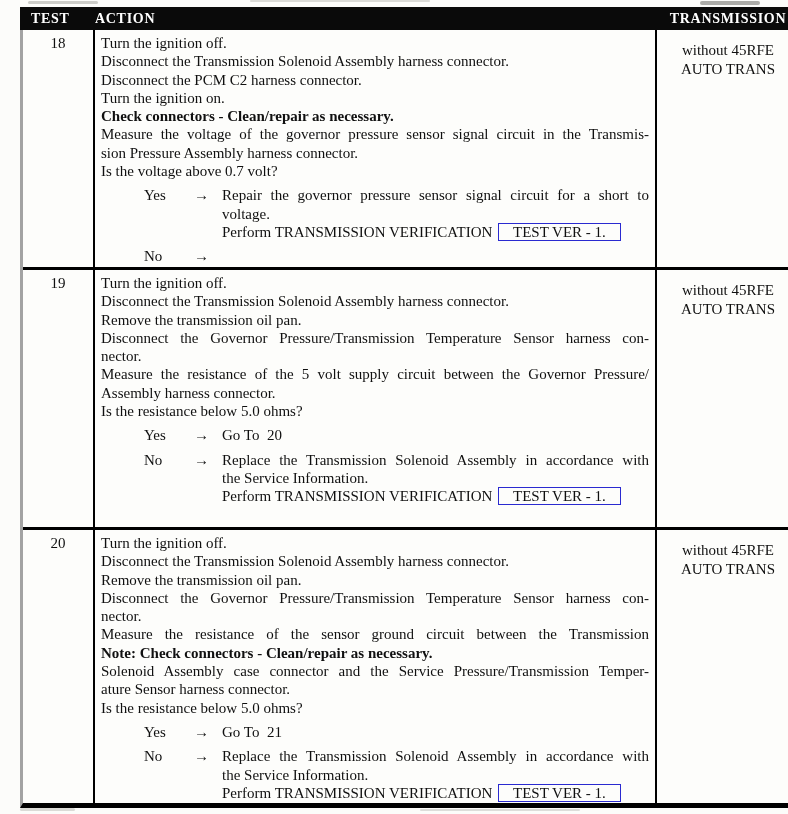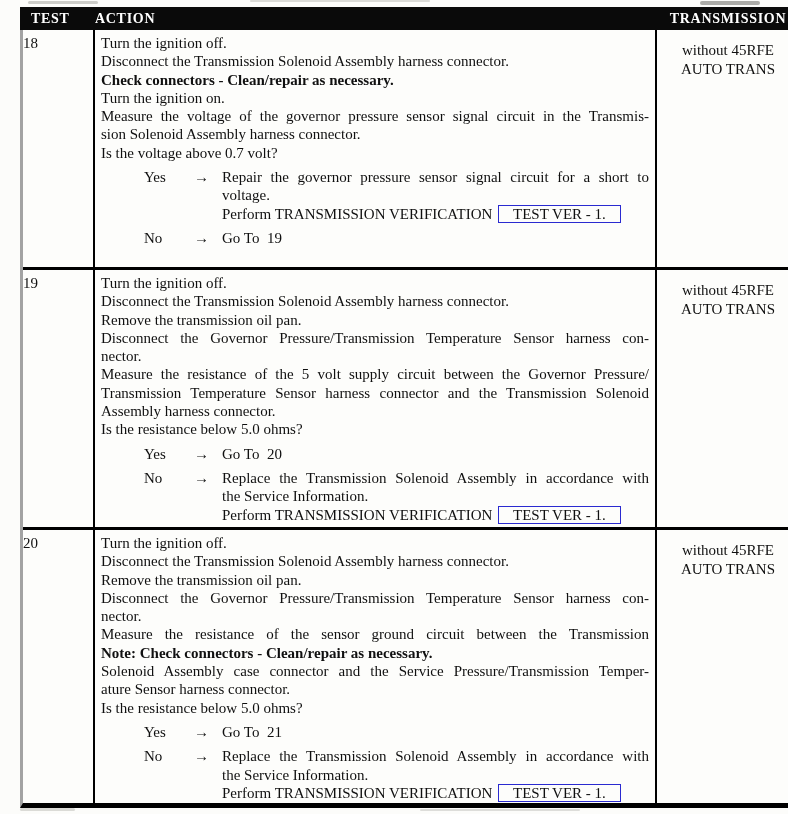--- a/index.html
+++ b/index.html
@@ -34,21 +34,21 @@
   .trow{
     display:grid;grid-template-columns:72px 562px 142px;
     overflow:hidden;background:#fdfdfb;
   }
   .trow + .trow{border-top:3px solid #000;}
   .trow:nth-child(1){height:237px;}
   .trow:nth-child(2){height:257px;}
   .trow:nth-child(3){height:273px;}
 
   .test-cell{
-    border-right:2px solid #000;text-align:left;
+    border-right:2px solid #000;text-align:center;
     padding-top:5px;font-size:15px;
   }
   .action-cell{
     border-right:2px solid #000;
     padding:4px 6px 0 6px;font-size:15px;line-height:18.3px;
   }
   .app-cell{
     text-align:center;padding-top:11px;font-size:15px;line-height:18.5px;
   }
 
@@ -82,57 +82,54 @@
       <div class="h-test">TEST</div>
       <div class="h-action">ACTION</div>
       <div class="h-app">TRANSMISSION</div>
     </div>
     <div id="tbody">
         <div class="trow">
           <div class="test-cell"><span>18</span></div>
           <div class="action-cell">
             <div class="step-line">Turn the ignition off.</div>
             <div class="step-line">Disconnect the Transmission Solenoid Assembly harness connector.</div>
+            <div class="step-line">Disconnect the PCM C2 harness connector.</div>
+            <div class="step-line">Turn the ignition on.</div>
             <div class="step-line bold">Check connectors - Clean/repair as necessary.</div>
-            <div class="step-line">Turn the ignition on.</div>
             <div class="step-line justify">Measure the voltage of the governor pressure sensor signal circuit in the Transmis-</div>
-            <div class="step-line">sion Solenoid Assembly harness connector.</div>
+            <div class="step-line">sion Pressure Assembly harness connector.</div>
             <div class="step-line">Is the voltage above 0.7 volt?</div>
             <div class="decision">
               <span class="dec-answer">Yes</span>
               <span class="dec-arrow">→</span>
               <div class="dec-lines">
                 <div class="dec-line justify">Repair the governor pressure sensor signal circuit for a short to</div>
                 <div class="dec-line">voltage.</div>
                 <div class="dec-line">Perform TRANSMISSION VERIFICATION <span class="link-box" style="border-color: rgb(42, 42, 208);">TEST VER - 1.</span></div>
               </div>
             </div>
             <div class="decision">
               <span class="dec-answer">No</span>
               <span class="dec-arrow">→</span>
-              <div class="dec-lines">
-                <div class="dec-line">Go To  19</div>
-              </div>
             </div>
           </div>
           <div class="app-cell">
             <div>without 45RFE</div>
             <div>AUTO TRANS</div>
           </div>
         </div>
         <div class="trow">
           <div class="test-cell"><span>19</span></div>
           <div class="action-cell">
             <div class="step-line">Turn the ignition off.</div>
             <div class="step-line">Disconnect the Transmission Solenoid Assembly harness connector.</div>
             <div class="step-line">Remove the transmission oil pan.</div>
             <div class="step-line justify">Disconnect the Governor Pressure/Transmission Temperature Sensor harness con-</div>
             <div class="step-line">nector.</div>
             <div class="step-line justify">Measure the resistance of the 5 volt supply circuit between the Governor Pressure/</div>
-            <div class="step-line justify">Transmission Temperature Sensor harness connector and the Transmission Solenoid</div>
             <div class="step-line">Assembly harness connector.</div>
             <div class="step-line">Is the resistance below 5.0 ohms?</div>
             <div class="decision">
               <span class="dec-answer">Yes</span>
               <span class="dec-arrow">→</span>
               <div class="dec-lines">
                 <div class="dec-line">Go To  20</div>
               </div>
             </div>
             <div class="decision">

